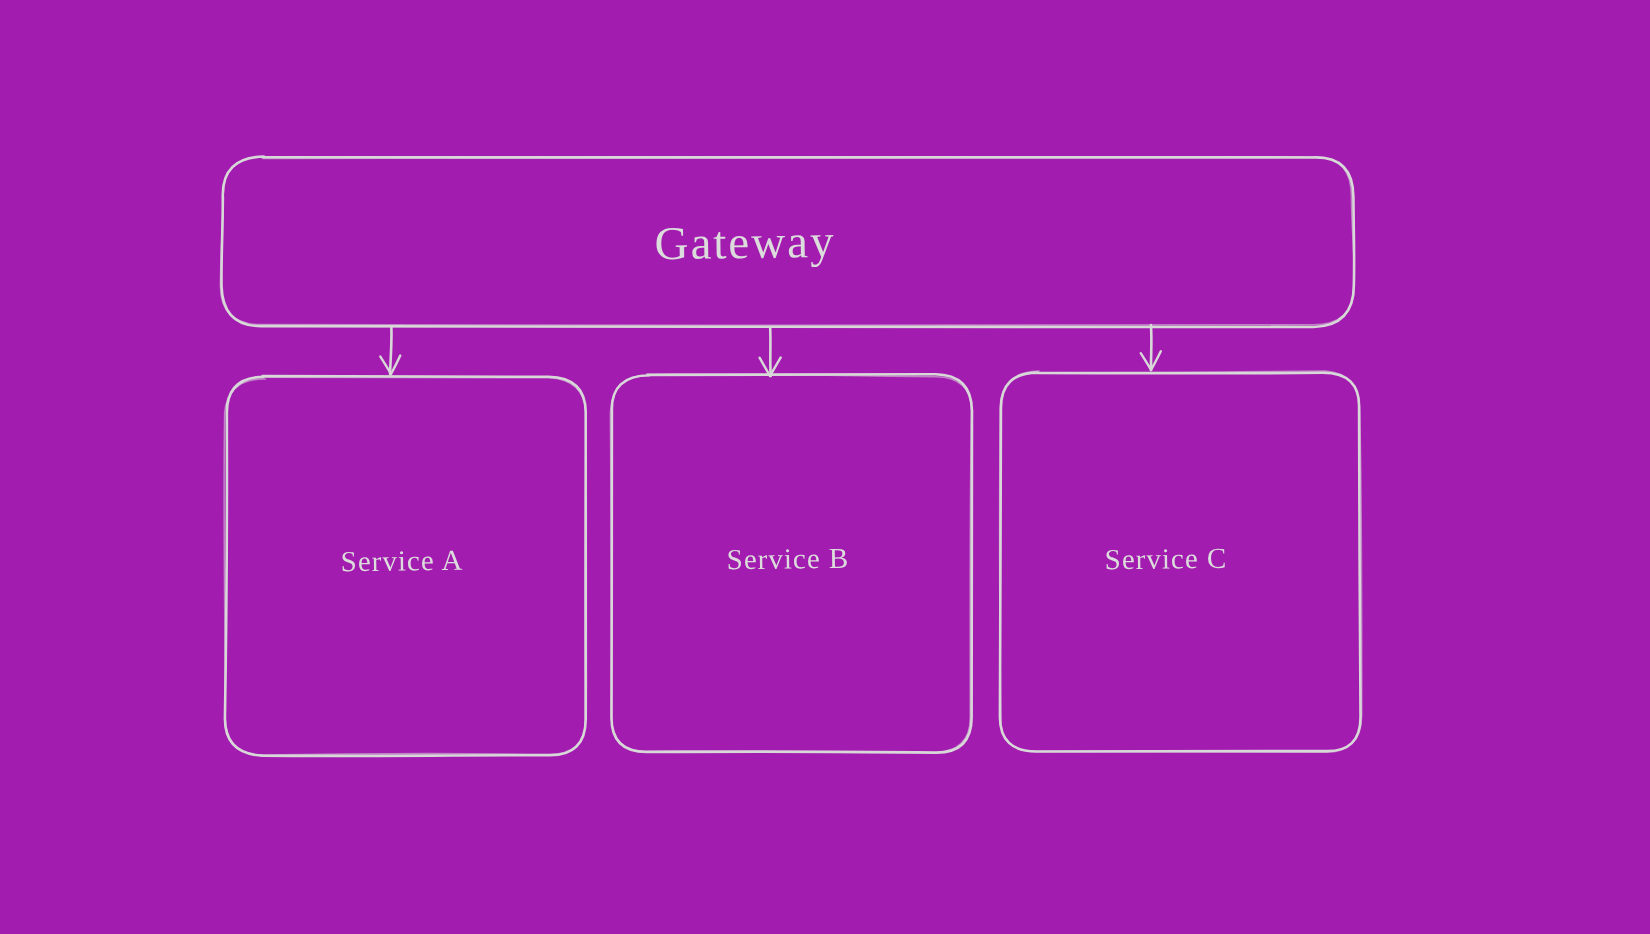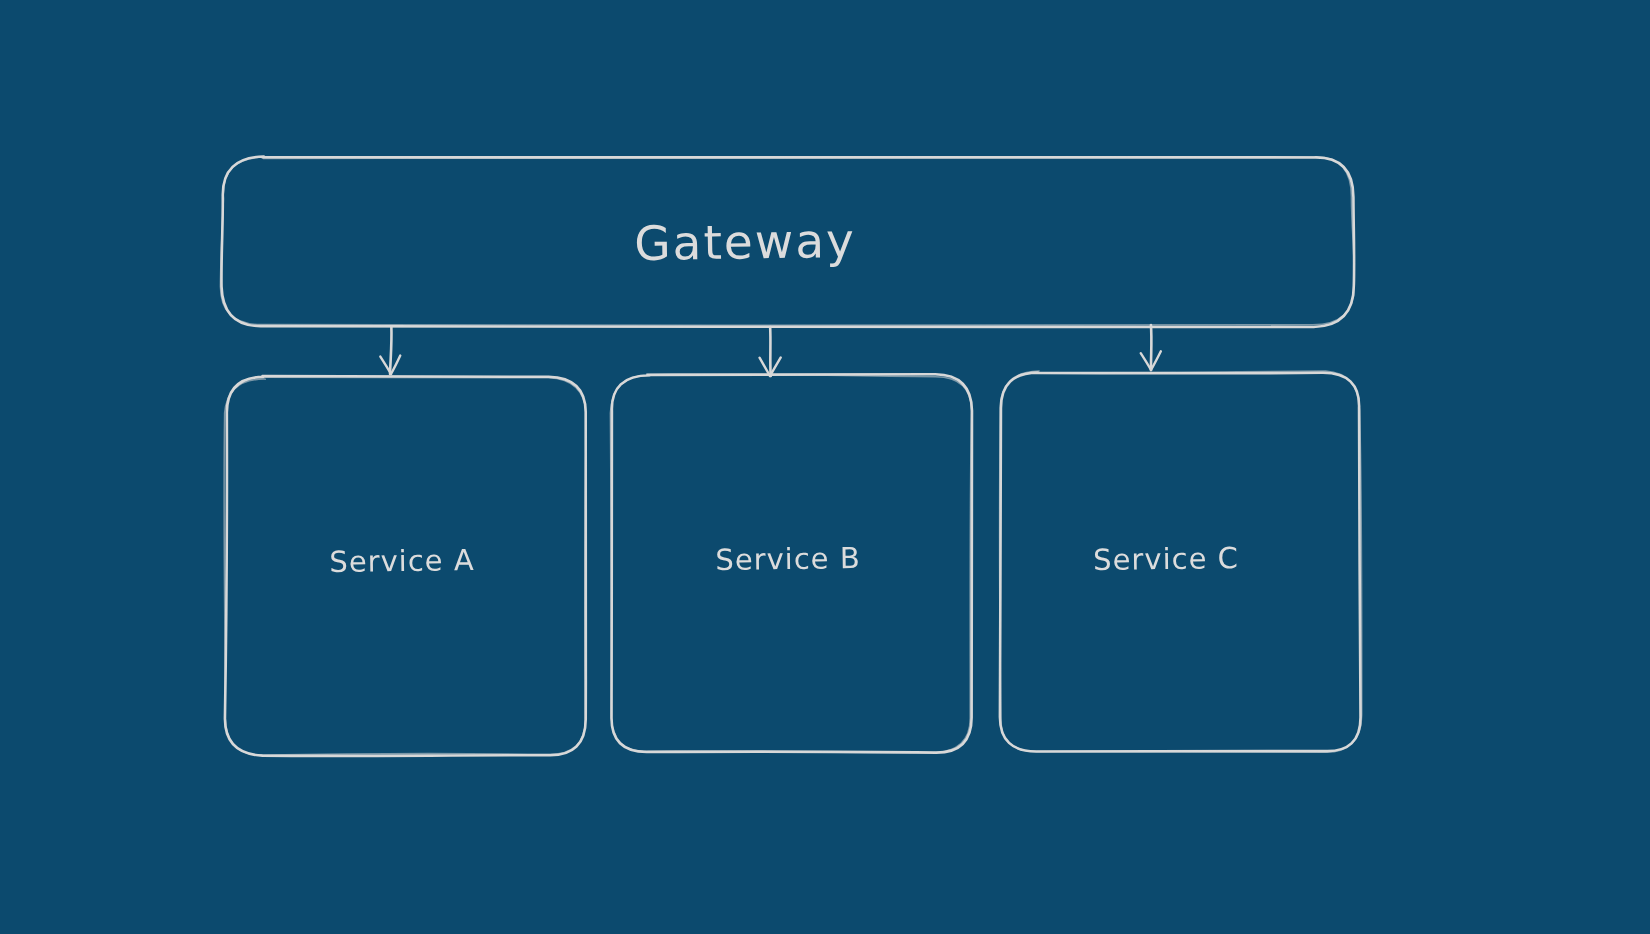--- a/index.html
+++ b/index.html
@@ -29,21 +29,21 @@
     letter-spacing: 1px;
     user-select: none;
   }
   .node-label.title {
     letter-spacing: 2px;
   }
 </style>
 </head>
 <body style="background: rgb(19, 19, 19);">
 
-<div id="app" style="background: #0c4a6e;">
+<div id="app" style="background: #a21caf; font-family: Liberation Serif, serif;">
   <svg id="diagram-svg" xmlns="http://www.w3.org/2000/svg" viewBox="0 0 1650 934">
       <g>
         <path d="M 262.4103686556927 157.30377314814814 C 613.6874034064929 157.13556355738456, 964.5007481710105 157.92188500228622, 1314.0589574759945 157.4283907750343 Q 1353.643024691358 156.43756087105623, 1353.410896776406 197.8158239026063 C 1353.5336974165523 226.84948445358938, 1354.7097405121172 257.2263163008688, 1353.8185682441701 285.7681455761317 Q 1353.5203309327846 326.06291237997254, 1313.6254458161866 326.93644290123456 C 962.1665677869228 327.04346593507086, 613.3616095107453 326.7932058756287, 262.4129526748971 326.13773576817556 Q 222.9114231824417 327.0119264403292, 221.53402777777777 286.4572676611797 C 221.07721593507085 256.64855852766345, 223.0303509373571 225.49054812528576, 222.7927280521262 196.22851937585733 Q 221.91506687242799 157.30188700274348, 263.7983710562414 156.5141006515775" fill="none" stroke="#d8d8d8" stroke-width="2.6" stroke-linecap="round" stroke-linejoin="round"></path>
         <path d="M 263.22234567901234 158.49791666666667 C 615.2174176954733 159.09016460905352, 964.2028909465022 156.64353909465018, 1314.583672839506 156.80183641975307 Q 1352.3030555555556 155.98047839506174, 1351.4232098765433 198.93581790123457 C 1351.6083230452675 228.76748971193413, 1354.7660905349796 254.89624485596707, 1354.2903086419753 285.02143518518517 Q 1354.6022839506172 325.1037808641975, 1311.8742901234568 324.8331944444444 C 962.5833230452674 324.64248971193416, 610.3843004115225 326.2663065843621, 260.3265740740741 324.5262191358025 Q 220.74225308641977 324.35671296296294, 220.38833333333332 286.54908950617283 C 220.62498971193415 255.91748971193417, 222.25436213991767 228.97710905349794, 223.44802469135803 198.73841049382716 Q 220.41185185185185 157.69483024691357, 265.3208950617284 157.10572530864198" fill="none" stroke="#d8d8d8" stroke-width="1.5" stroke-linecap="round" stroke-linejoin="round" opacity="0.55"></path>
       </g>
       <g>
         <path d="M 262.4696030521262 376.0428943758573 C 357.63896547782355 376.94772233653407, 452.9904446730682 377.255717306813, 548.625496399177 376.8069152949246 Q 585.5177940672154 377.66752572016463, 585.691941872428 412.0162620027435 C 584.9954103795153 513.5750863054412, 586.2095536122542 616.4546273433928, 585.7216298010974 719.1436865569273 Q 585.5637217078189 756.0405109739369, 548.7170876200274 755.2968604252401 C 452.9671696387746 755.1079566758117, 358.7130687014175 756.448471650663, 262.4574751371742 755.6411574074074 Q 225.11355881344306 754.0754303840878, 224.9300934499314 718.8640843621399 C 226.61670667581163 617.0519381572932, 227.18654263831732 513.8295587562872, 226.84290895061727 412.5610562414266 Q 226.94755229766804 377.4488271604938, 263.1186136831276 376.8907733196159" fill="none" stroke="#d8d8d8" stroke-width="2.6" stroke-linecap="round" stroke-linejoin="round"></path>
         <path d="M 260.6037808641975 377.22657407407405 C 357.78954732510283 377.13451646090533, 452.9898353909465 377.3471502057613, 548.2262191358025 377.7249382716049 Q 585.256712962963 379.14802469135805, 586.2490895061728 414.84225308641976 C 584.7508230452675 515.0933230452675, 584.3437757201647 619.2128189300412, 585.2384104938271 719.1167592592593 Q 585.3948302469136 755.5768827160493, 547.6057253086419 754.3118518518519 C 453.49248971193407 753.1349897119342, 358.2175411522633 753.3051028806584, 263.6468981481481 755.0604320987654 Q 226.0403549382716 756.202037037037, 225.29199074074074 718.4666358024691 C 225.16748971193414 617.5766563786008, 223.143158436214 514.4047942386832, 224.60723765432098 412.97817901234566 Q 227.68217592592592 378.57904320987655, 265.2634413580247 379.1288271604938" fill="none" stroke="#d8d8d8" stroke-width="1.5" stroke-linecap="round" stroke-linejoin="round" opacity="0.55"></path>
       </g>
       <g>

